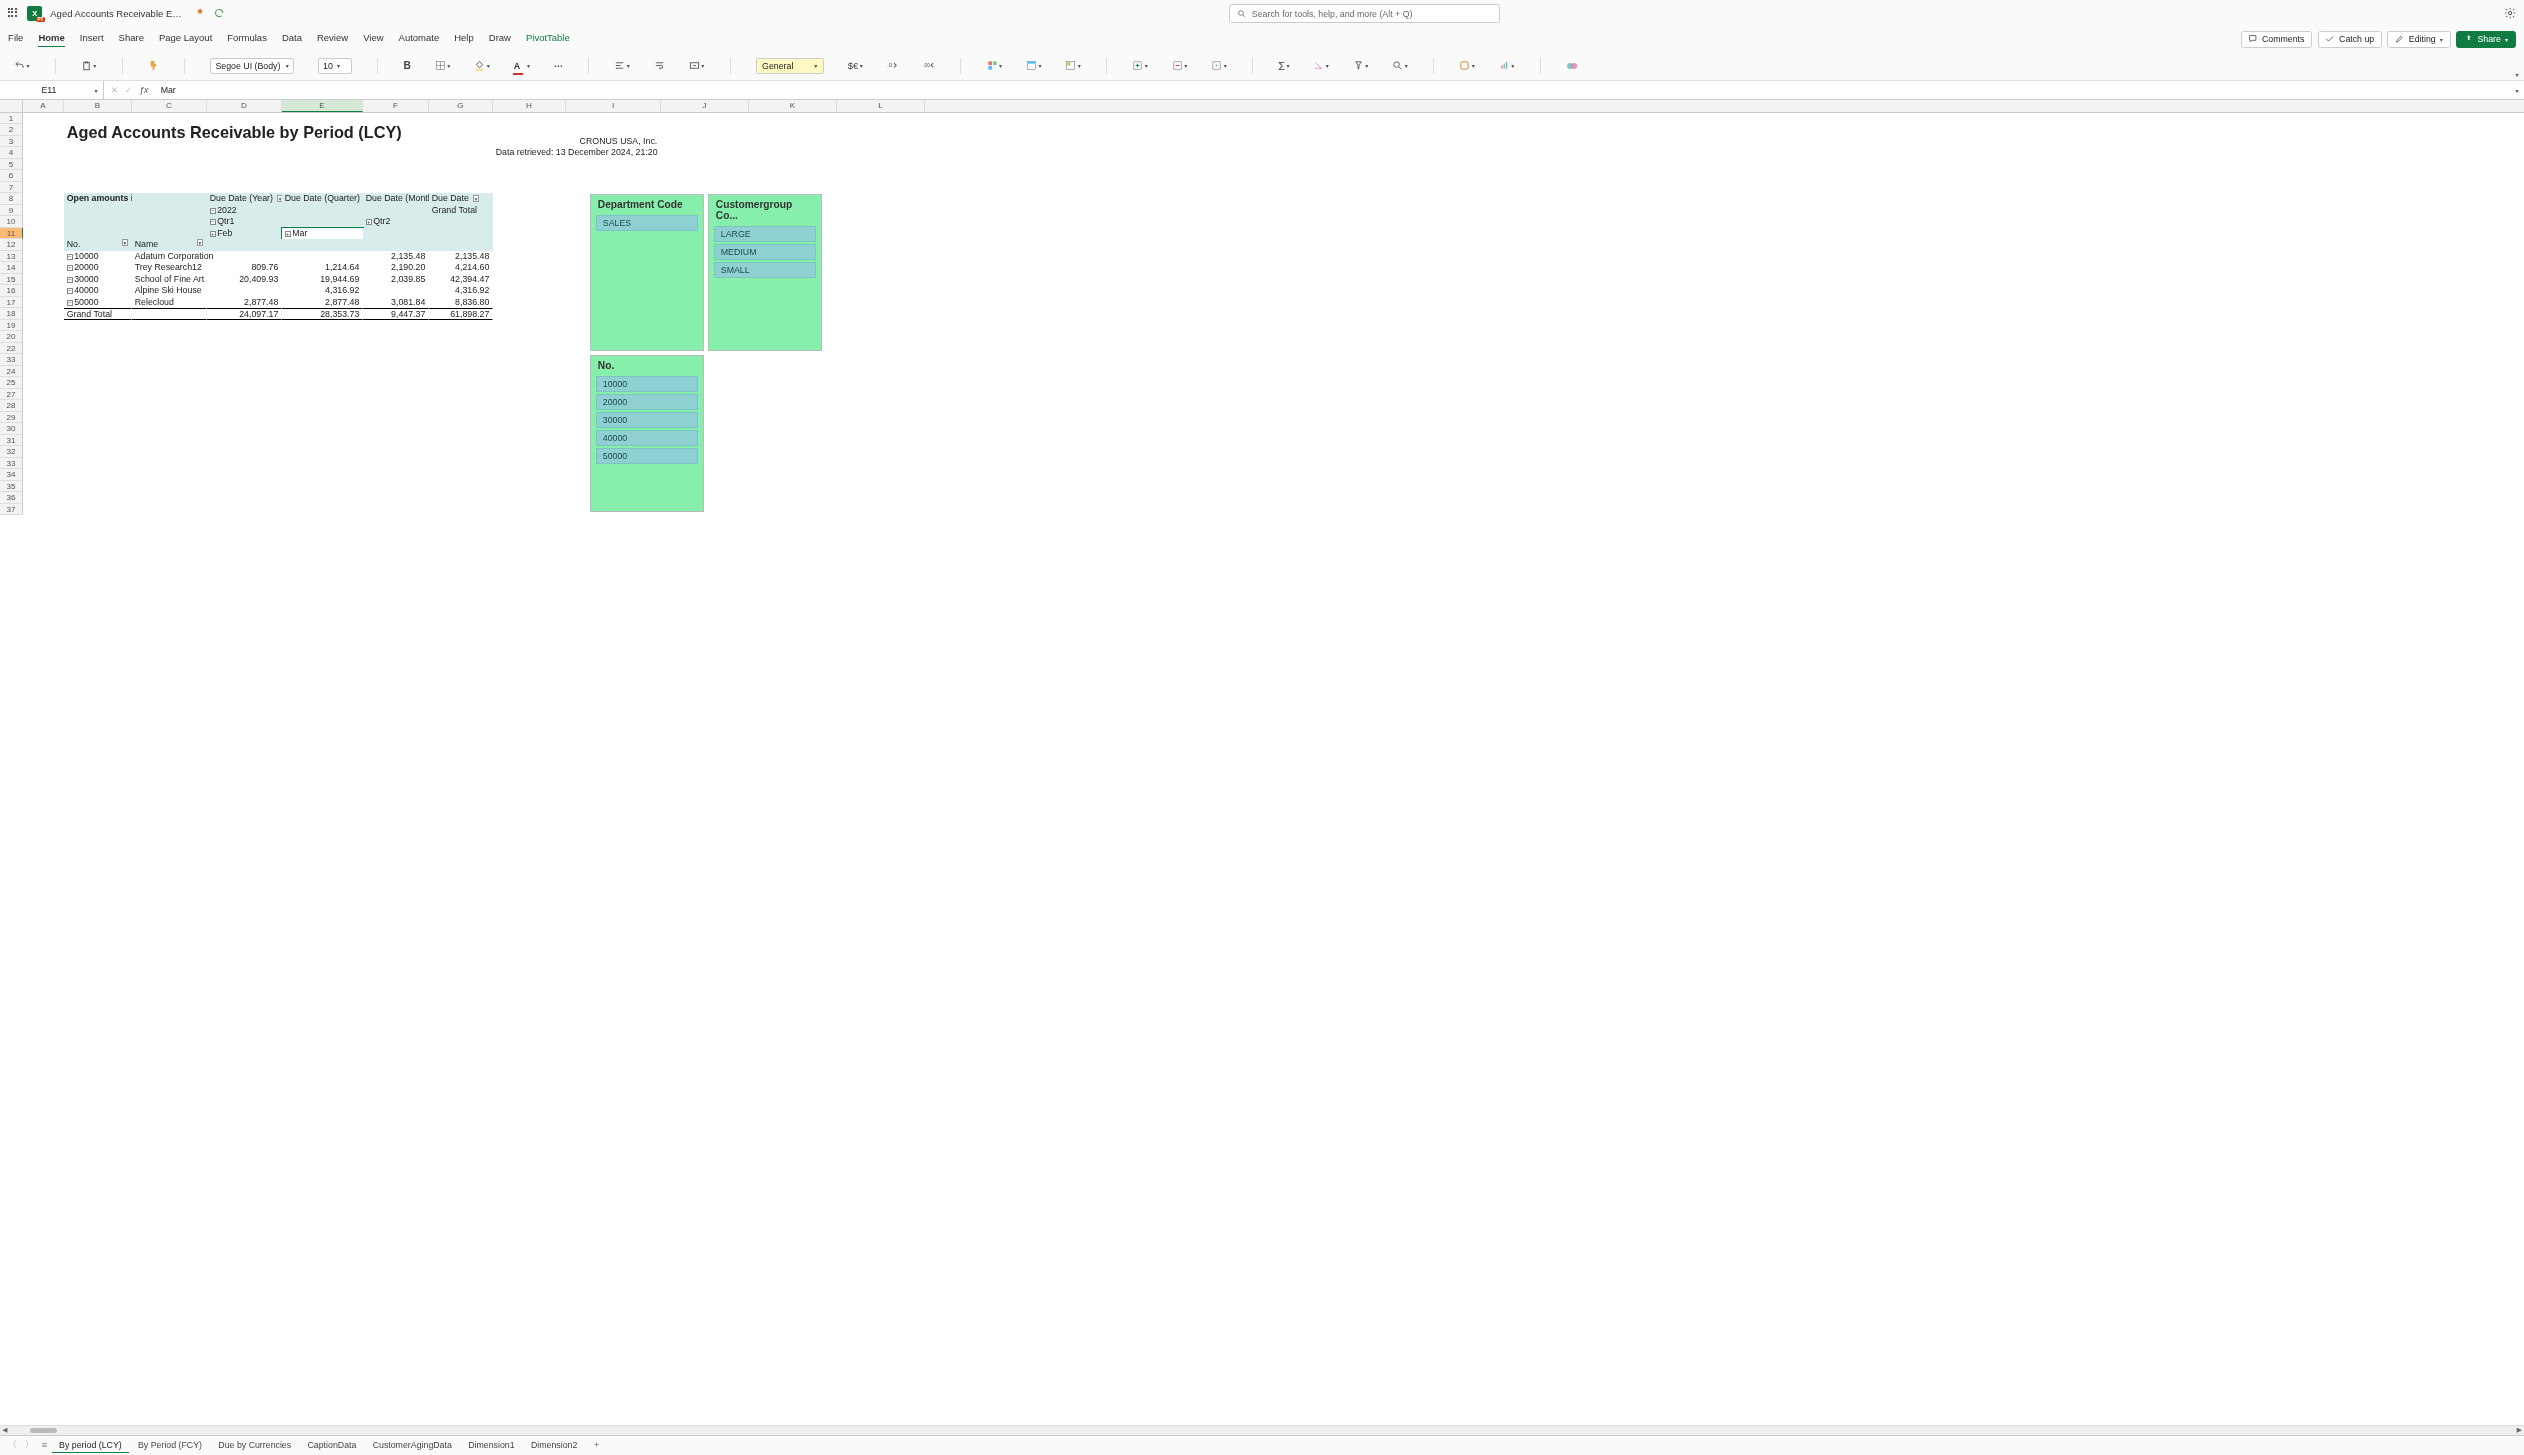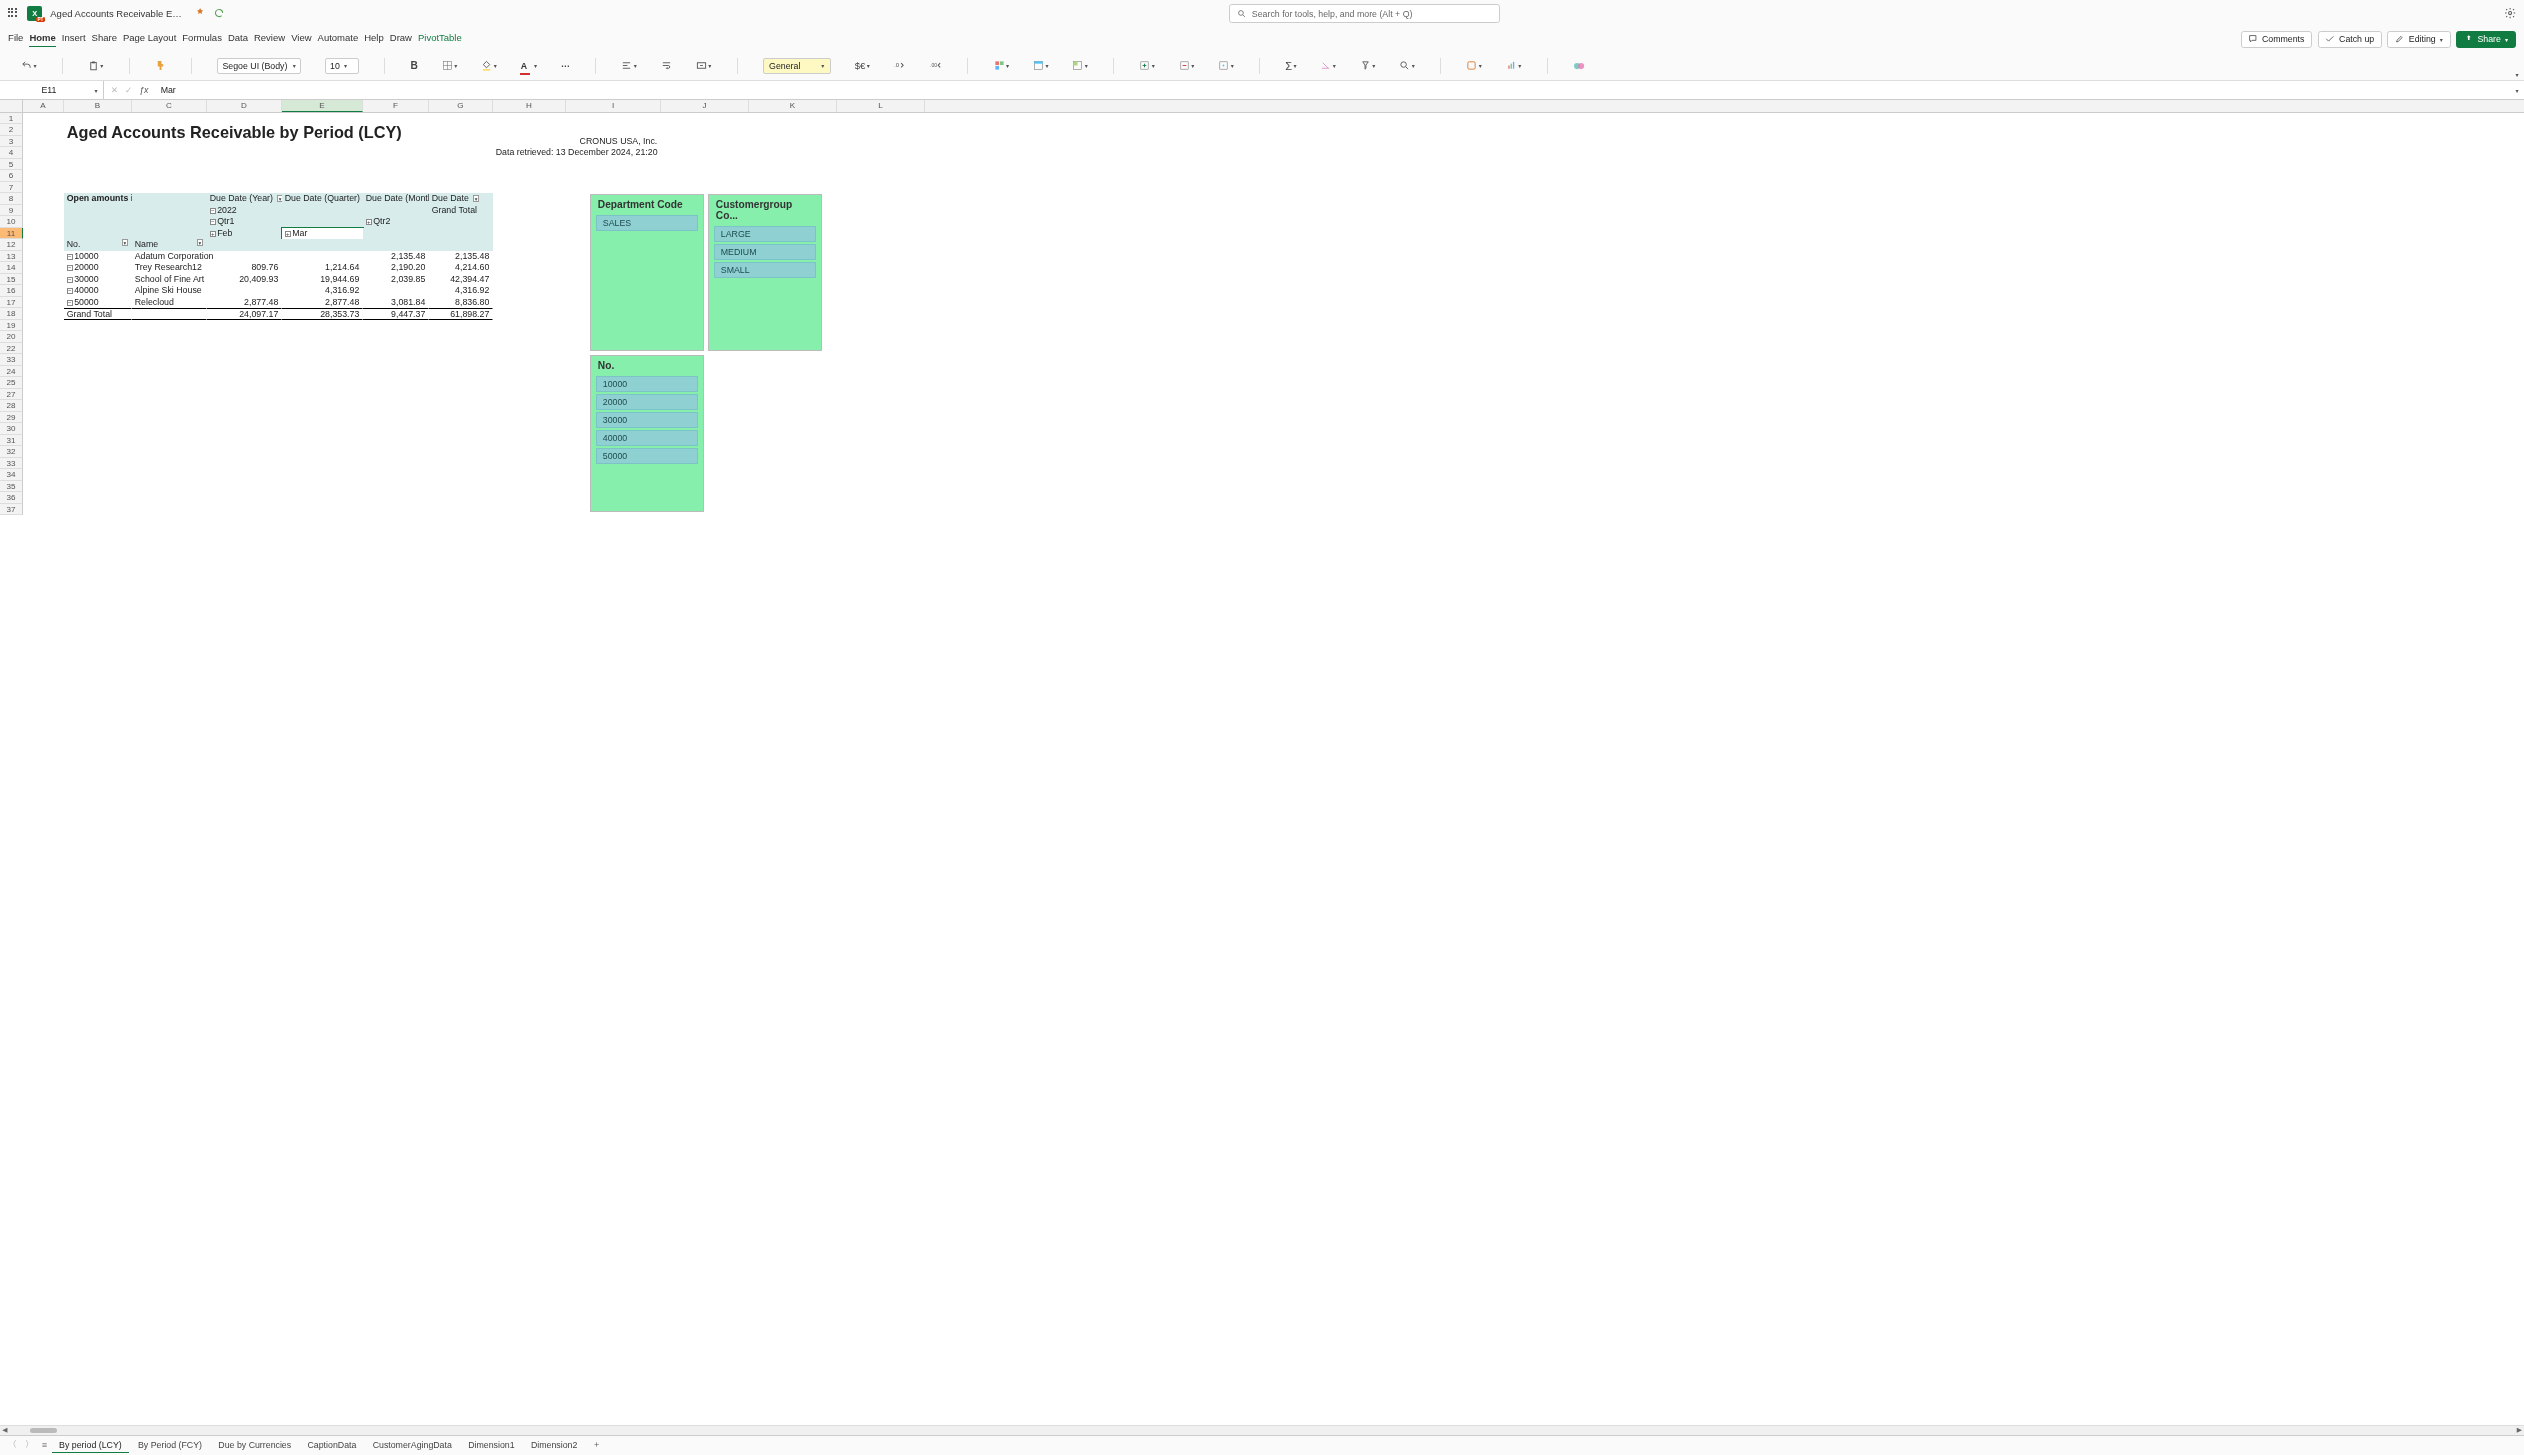--- a/index.html
+++ b/index.html
@@ -12,30 +12,30 @@
   .excel-icon { width: 15px; height: 15px; background: #107c41; border-radius: 2px; display: flex; align-items: center; justify-content: center; color: #fff; font-size: 7.5px; font-weight: bold; position: relative; }
   .excel-icon::after { content: "PT"; position: absolute; bottom: -1.4px; right: -2.7px; background: #d83b01; color: #fff; font-size: 4.7px; padding: 0 1.4px; border-radius: 1.4px; }
   .title-text { font-size: 9.5px; color: #333; flex: 0 0 auto; max-width: 136px; white-space: nowrap; overflow: hidden; text-overflow: ellipsis; }
   .title-icons { display: flex; gap: 6.8px; align-items: center; }
   .ti { width: 12.2px; height: 12.2px; }
   .search-wrap { flex: 1; display: flex; justify-content: center; }
   .searchbox { width: 271px; max-width: 271px; height: 19px; border: 0.7px solid #ccc; border-radius: 2.7px; display: flex; align-items: center; padding: 0 6.8px; background: #fff; gap: 5.4px; color: #666; }
   .gear { margin-left: auto; }
   
   
-  .ribbon-tabs { display: flex; align-items: center; height: 24.4px; padding: 0 8.1px; gap: 6px; background: #fafafa; border-bottom: 0; }
+  .ribbon-tabs { display: flex; align-items: center; height: 24.4px; padding: 0 8.1px; gap: 15px; background: #fafafa; border-bottom: 0; }
   .tab { font-size: 9.5px; color: #333; padding-bottom: 2.7px; cursor: pointer; }
   .tab.active { font-weight: 600; border-bottom: 1.4px solid #107c41; }
   .tab.pivot { color: #107c41; }
   .right-actions { margin-left: auto; display: flex; gap: 5.4px; }
   .btn { display: flex; align-items: center; gap: 4.1px; border: 0.7px solid #ccc; border-radius: 2.7px; padding: 2.7px 6.8px; font-size: 8.8px; background: #fff; cursor: pointer; }
   .btn.share { background: #107c41; color: #fff; border-color: #107c41; }
   
   
-  .toolbar { display: flex; align-items: center; height: 30px; padding: 0 21px; gap: 24px; background: #fafafa; border-bottom: 0.7px solid #ddd; position: relative; }
+  .toolbar { display: flex; align-items: center; height: 30px; padding: 0 14px; gap: 24px; background: #fafafa; border-bottom: 0.7px solid #ddd; position: relative; }
   .tb-group { display: flex; align-items: center; gap: 4.1px; }
   .tb-btn { color: #444; cursor: pointer; display: flex; align-items: center; gap: 1.4px; }
   .tb-sep { width: 0.7px; height: 16.3px; background: #ddd; margin: 0 1.4px; }
   .font-select { border: 0.7px solid #ccc; border-radius: 2px; padding: 2px 4.1px; font-size: 8.8px; background: #fff; display: flex; align-items: center; gap: 5.4px; }
   .size-select { border: 0.7px solid #ccc; border-radius: 2px; padding: 2px 4.1px; font-size: 8.8px; background: #fff; display: flex; align-items: center; gap: 4.1px; width: 34px; }
   .numfmt-select { border: 0.7px solid #ccc; border-radius: 2px; padding: 2px 5.4px; font-size: 8.8px; background: #fef9c3; display: flex; align-items: center; justify-content: space-between; width: 68px; }
   .chev { font-size: 6.1px; color: #555; }
   .expand-ribbon { position: absolute; right: 5.4px; bottom: 2.7px; }
   
   

